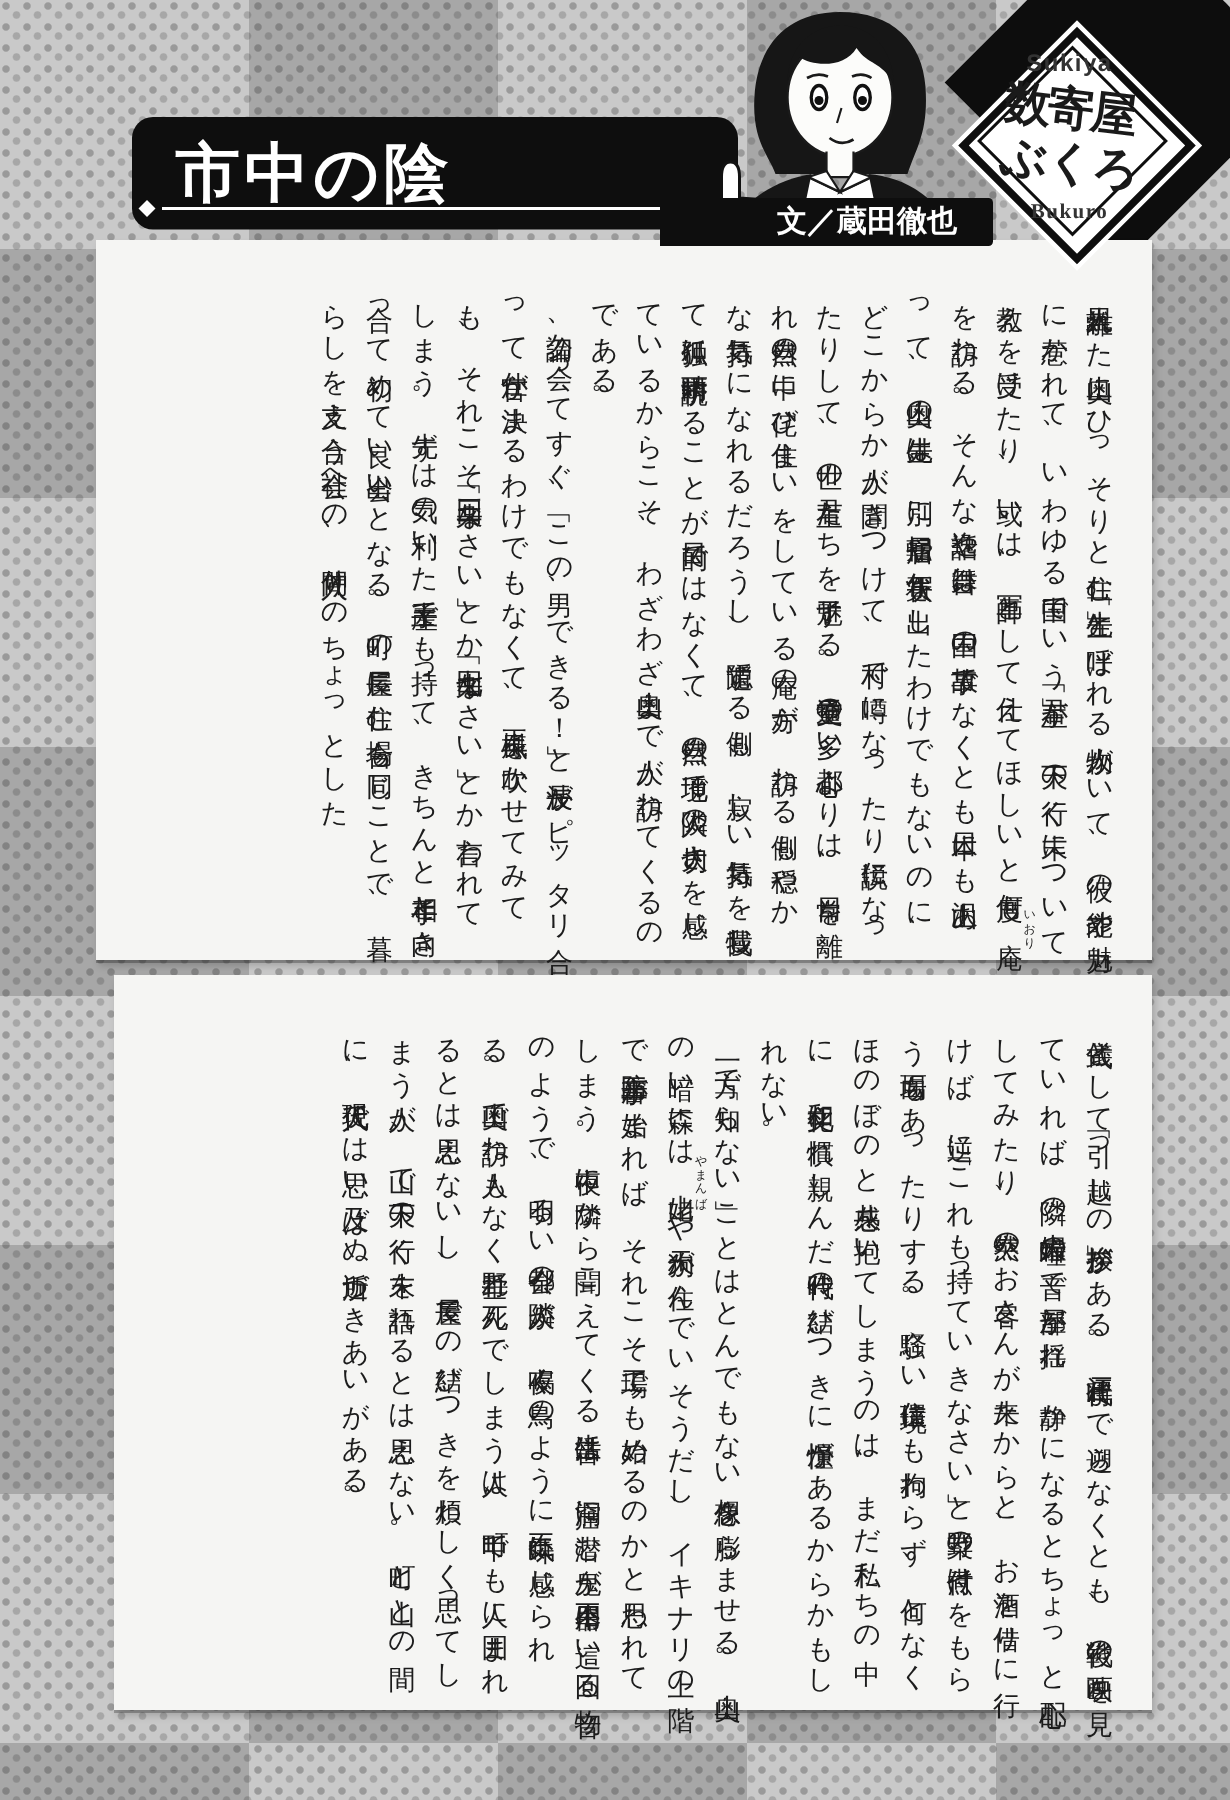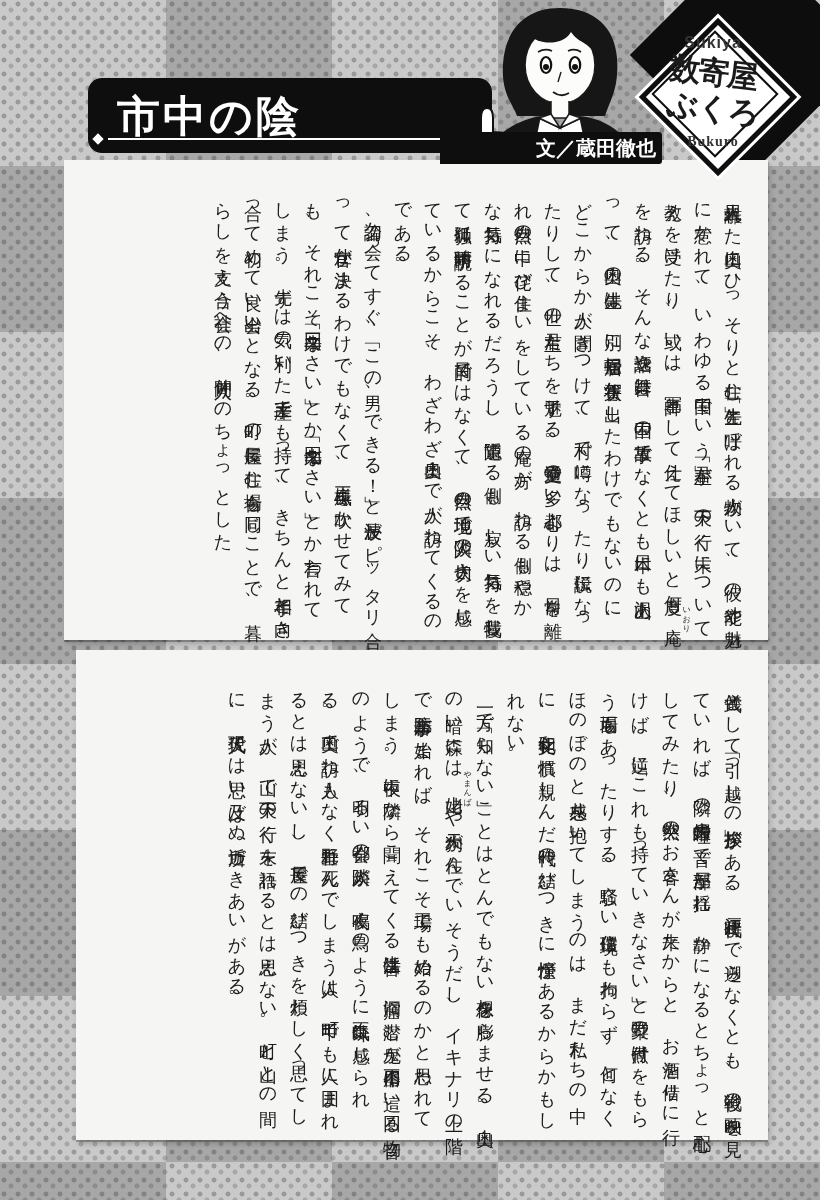--- a/index.html
+++ b/index.html
@@ -18,21 +18,21 @@
         background:#0d0d0d;transform:rotate(45deg);}
   .title-bar{position:absolute;left:88px;top:78px;width:404px;height:75px;
         background:#0e0e0e;border-radius:14px;z-index:3;}
   .title-bar h1{margin:11px;position:absolute;left:18px;top:2px;color:#fff;
         font-size:43px;font-weight:bold;letter-spacing:3px;line-height:52px;}
   .title-rule{position:absolute;left:20px;bottom:13px;width:368px;height:2px;background:#fff;}
   .rule-diamond{position:absolute;left:-14px;top:-3px;width:8px;height:8px;background:#fff;
         transform:rotate(45deg);}
   .byline-bar{position:absolute;left:440px;top:132px;width:222px;height:32px;background:#0e0e0e;
         z-index:5;color:#fff;font-size:20px;font-weight:bold;line-height:32px;
-        text-align:right;padding-right:6px;box-sizing:border-box;border-radius:0 3px 3px 0;}
+        text-align:right;padding-right:24px;box-sizing:border-box;border-radius:0 3px 3px 0;}
   .character{position:absolute;left:465px;top:2px;width:190px;height:162px;z-index:4;}
 
   
   .logo{position:absolute;left:600px;top:0px;width:240px;height:200px;z-index:6;}
   .logo .dw{position:absolute;left:62px;top:41px;width:102px;height:102px;background:#fff;
         border:5px solid #0e0e0e;transform:rotate(45deg);box-shadow:0 0 0 3px #fff;}
   .logo .di{position:absolute;left:70px;top:49px;width:86px;height:86px;
         border:2px solid #0e0e0e;transform:rotate(45deg);}
   .logo .t{position:absolute;left:53px;width:120px;text-align:center;color:#1a1a1a;}
   .logo .t-sukiya{top:34px;font-family:"Liberation Sans","DejaVu Sans",sans-serif;

